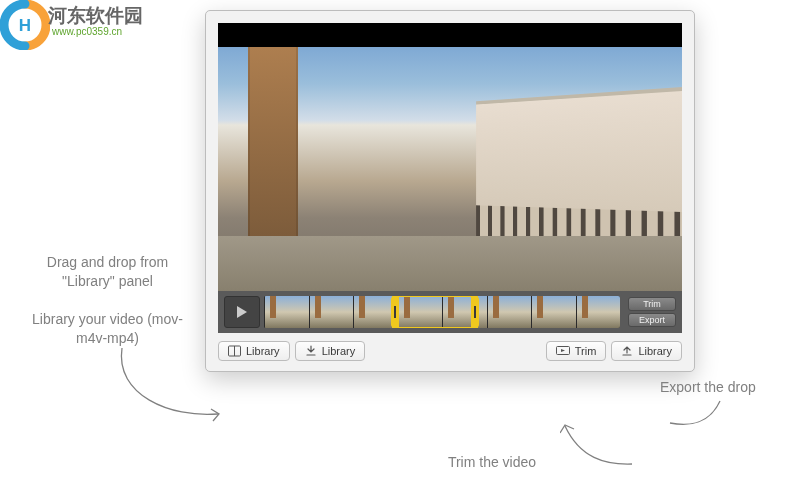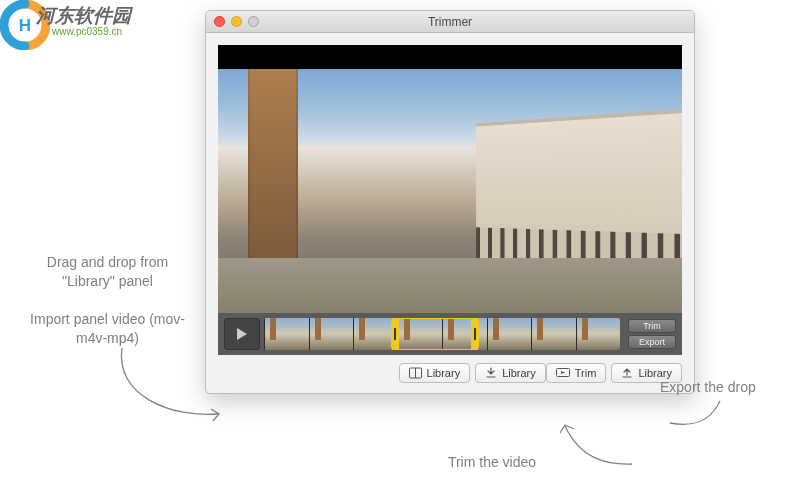--- a/index.html
+++ b/index.html
@@ -15,25 +15,24 @@
       position: absolute;
       top: 0;
       left: 0;
       width: 50px;
       height: 50px;
       z-index: 100;
     }
     .watermark-text-cn {
       position: absolute;
       top: 3px;
-      left: 36px;
+      left: 48px;
       font-size: 19px;
       font-weight: bold;
       color: #666;
-      font-style: italic;
       z-index: 100;
     }
     .watermark-text-url {
       position: absolute;
       top: 26px;
       left: 52px;
       font-size: 10px;
       color: #5fa52e;
       z-index: 100;
     }
@@ -213,21 +212,21 @@
       background: linear-gradient(#8a8a8a,#6a6a6a);
       color: #f0f0f0;
       font-size: 9px;
       border: 1px solid #4a4a4a;
       border-radius: 3px;
       padding: 1px 10px;
       cursor: pointer;
     }
     .bottom-toolbar {
       display: flex;
-      justify-content: flex-end;
+      justify-content: space-between;
       padding-top: 8px;
     }
     .toolbar-group { display: flex; gap: 5px; }
     .tool-btn {
       background: linear-gradient(#fdfdfd, #eee);
       border: 1px solid #bcbcbc;
       border-radius: 4px;
       padding: 3px 9px;
       font-size: 11px;
       color: #3a3a3a;
@@ -263,28 +262,20 @@
   <svg viewBox="0 0 50 50">
     <path d="M25 4 A21 21 0 0 1 25 46" stroke="#f8a23a" stroke-width="9" fill="none" stroke-linecap="round"></path>
     <path d="M25 4 A21 21 0 0 0 25 46" stroke="#2fa0d8" stroke-width="9" fill="none" stroke-linecap="round"></path>
     <text x="25" y="31" font-size="17" font-weight="bold" fill="#2fa0d8" text-anchor="middle">H</text>
   </svg>
 </div>
 <div class="watermark-text-cn">河东软件园</div>
 <div class="watermark-text-url">www.pc0359.cn</div>
 
 <div class="app-window">
-  <div class="titlebar">
-    <div class="traffic-lights">
-      <div class="tl tl-close"></div>
-      <div class="tl tl-min"></div>
-      <div class="tl tl-max"></div>
-    </div>
-    <span class="title-text">Trimmer</span>
-  </div>
 
   <div class="window-body">
     <div class="video-frame">
       <div class="letterbox-top"></div>
       <div class="video-image">
 
         <div class="tower"></div>
         <div class="palace">
           <div class="palace-arches"></div>
         </div>
@@ -344,21 +335,21 @@
             <path d="M6 8 v-6 M3 5 l3 -3 l3 3 M2 10 h8" fill="none" stroke="#555" stroke-width="1.2" stroke-linecap="round"></path>
           </svg>
           <span>Library</span>
         </button>
       </div>
     </div>
   </div>
 </div>
 
 <div class="callout left1">Drag and drop from "Library" panel</div>
-<div class="callout left2">Import panel video (mov-m4v-mp4)</div>
+<div class="callout left2">Library your video (mov-m4v-mp4)</div>
 <div class="callout right1">Export the drop</div>
 <div class="callout bottom1">Trim the video</div>
 
 <svg class="arrow-path" style="left:110px; top:340px;" width="120" height="90">
   <path d="M12 8 C 5 55, 60 78, 108 74"></path>
   <path d="M101 69 l8 5 l-6 7"></path>
 </svg>
 <svg class="arrow-path" style="left:560px; top:420px;" width="80" height="55">
   <path d="M5 6 C 20 38, 45 45, 72 44"></path>
   <path d="M0 13 l5 -8 l9 4"></path>

